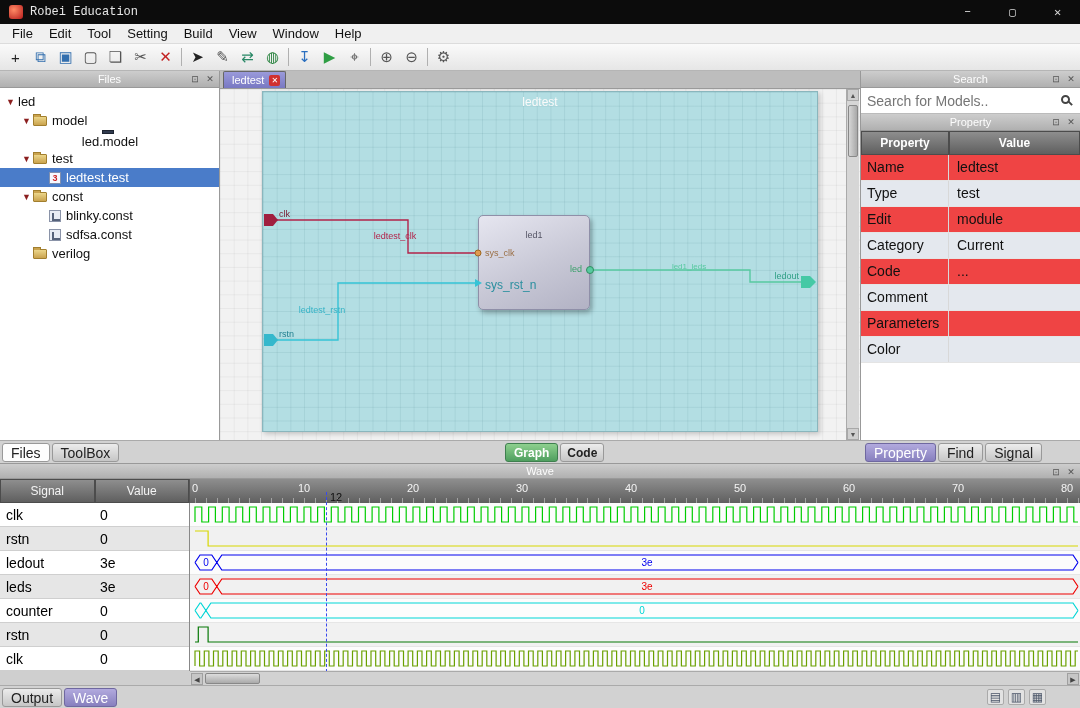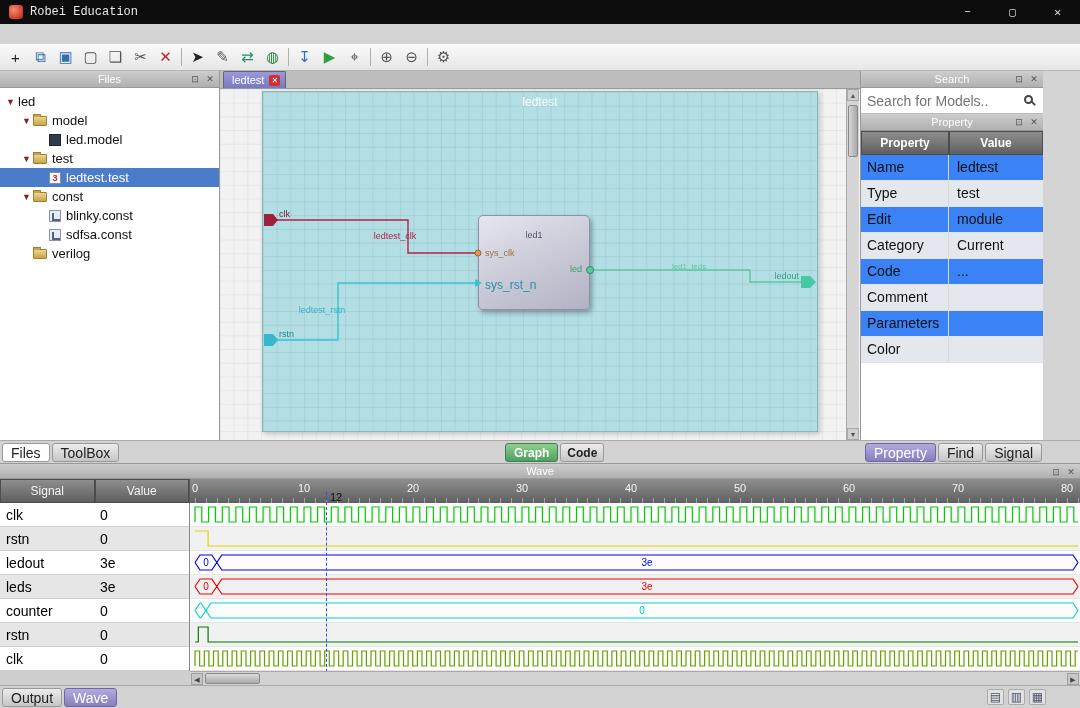--- a/index.html
+++ b/index.html
@@ -60,30 +60,30 @@
   .mp-clk { position:absolute; left:6px; top:32px; font-size:9px; color:#9a6f45; }
   .mp-rst { position:absolute; left:6px; top:62px; font-size:12px; color:#2a8f9f; }
   .mp-led { position:absolute; right:7px; top:48px; font-size:9px; color:#3aa06a; }
   #wires-svg { position:absolute; left:0; top:0; pointer-events:none; }
   .vscroll { position:absolute; left:626px; top:0; bottom:0; width:13px; background:#d6d6d6; border-left:1px solid #aaa; }
   .vs-arrow { position:absolute; left:0; width:12px; height:12px; font-size:7px; color:#555; text-align:center; line-height:12px; background:#cfcfcf; border:1px solid #a8a8a8; }
   .vs-up { top:0; } .vs-down { bottom:0; }
   .vthumb { position:absolute; left:1px; top:16px; width:10px; height:52px; background:linear-gradient(90deg,#d6d6d6,#a8a8a8); border:1px solid #888; border-radius:2px; }
 
   
-  #right-panel { position:absolute; left:860px; top:0; width:183px; height:100%; background:#fff; border-left:1px solid #999; }
+  #right-panel { position:absolute; left:860px; top:0; width:220px; height:100%; background:#fff; border-left:1px solid #999; }
   #search-box { height:26px; border-bottom:1px solid #bbb; position:relative; background:#fff; }
   #search-input { width:100%; height:100%; border:none; outline:none; padding:0 26px 0 6px; font-size:14px; color:#333; font-family:"Liberation Sans",sans-serif; }
   .mag-icon { position:absolute; right:10px; top:7px; width:9px; height:9px; border:2px solid #444; border-radius:50%; }
   .mag-icon::after { content:''; position:absolute; width:6px; height:2px; background:#444; transform:rotate(45deg); right:-5px; bottom:-2px; }
   #prop-table-head { height:24px; display:flex; background:#6a6a6a; }
   .pth-cell { flex:0 0 50%; background:linear-gradient(#8e8e8e,#5f5f5f); border:1px solid #4c4c4c; color:#fff; font-size:12px; font-weight:bold; display:flex; align-items:center; justify-content:center; }
   .pth-cell:first-child { flex:0 0 88px; }
   .pth-cell:last-child { flex:1; }
-  .prop-row { height:26px; display:flex; font-size:14px; color:#111; border-bottom:1px solid #e4e4e4; background:#3b82f6; }
+  .prop-row { height:26px; display:flex; font-size:14px; color:#111; border-bottom:1px solid #e4e4e4; background:#ef4444; }
   .prop-row.alt { background:#e4e8ee; }
   .pr-key { flex:0 0 88px; padding:4px 0 0 6px; border-right:1px solid #d8d8d8; }
   .pr-val { flex:1; padding:4px 0 0 8px; }
 
   
   #tabstrip { position:absolute; top:440px; left:0; width:100%; height:23px; background:#d2d2d2; border-top:1px solid #aaa; }
   .tab-group { position:absolute; top:2px; display:flex; gap:2px; }
   #tabs-left { left:2px; } #tabs-center { left:505px; } #tabs-right { left:865px; }
   .tabbtn { height:19px; padding:0 8px; display:flex; align-items:center; font-size:14px; color:#222; background:linear-gradient(#ececec,#c6c6c6); border:1px solid #999; border-radius:3px; }
   .tabbtn.white { background:#fdfdfd; }
@@ -127,20 +127,30 @@
 <div id="app">
 
   <div id="titlebar">
     <span class="tb-logo"></span>
     <span class="tb-title">Robei  Education</span>
     <span class="win-btn">–</span>
     <span class="win-btn">▢</span>
     <span class="win-btn">✕</span>
   </div>
 
+  <div id="menubar">
+      <span class="menu-item">File</span>
+      <span class="menu-item">Edit</span>
+      <span class="menu-item">Tool</span>
+      <span class="menu-item">Setting</span>
+      <span class="menu-item">Build</span>
+      <span class="menu-item">View</span>
+      <span class="menu-item">Window</span>
+      <span class="menu-item">Help</span>
+    </div>
 
   <div id="toolbar">
       <span class="tool-btn" style="color: rgb(34, 34, 34);">+</span>
       <span class="tool-btn" style="color: rgb(51, 111, 174);">⧉</span>
       <span class="tool-btn" style="color: rgb(51, 111, 174);">▣</span>
       <span class="tool-btn" style="color: rgb(85, 85, 85);">▢</span>
       <span class="tool-btn" style="color: rgb(85, 85, 85);">❏</span>
       <span class="tool-btn" style="color: rgb(85, 85, 85);">✂</span>
       <span class="tool-btn" style="color: rgb(194, 34, 34);">✕</span>
       <span class="tool-sep"></span>
@@ -172,21 +182,21 @@
       <div id="tree">
           <div class="tree-row" style="padding-left: 4px;">
             <span class="tr-arrow">▼</span>
             <span class="tr-label">led</span>
           </div>
           <div class="tree-row" style="padding-left: 20px;">
             <span class="tr-arrow">▼</span>
             <span class="t-folder"></span>
             <span class="tr-label">model</span>
           </div>
-          <div class="tree-row" style="padding-left: 36px;">
+          <div class="tree-row" style=" flex-direction: column;">
             <span class="tr-arrow"></span>
             <span class="t-model"></span>
             <span class="tr-label">led.model</span>
           </div>
           <div class="tree-row" style="padding-left: 20px;">
             <span class="tr-arrow">▼</span>
             <span class="t-folder"></span>
             <span class="tr-label">test</span>
           </div>
           <div class="tree-row sel" style="padding-left: 36px;">

